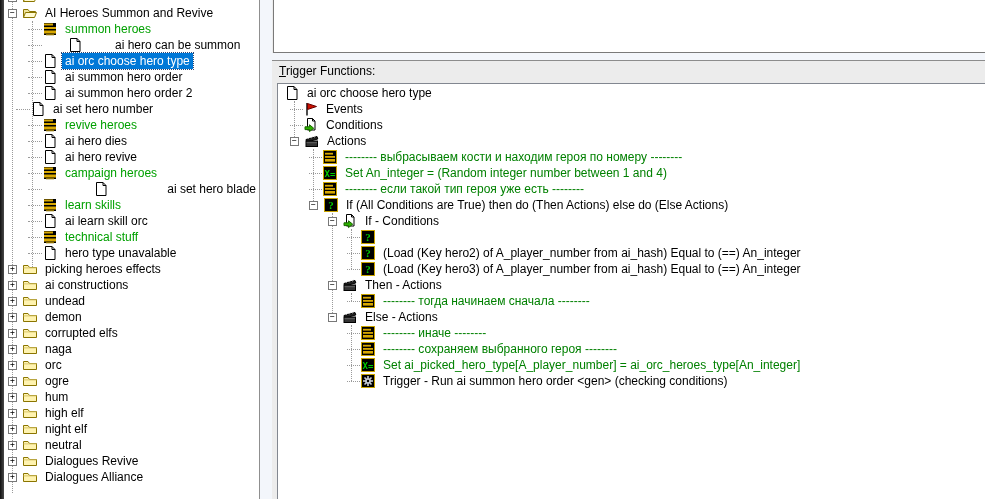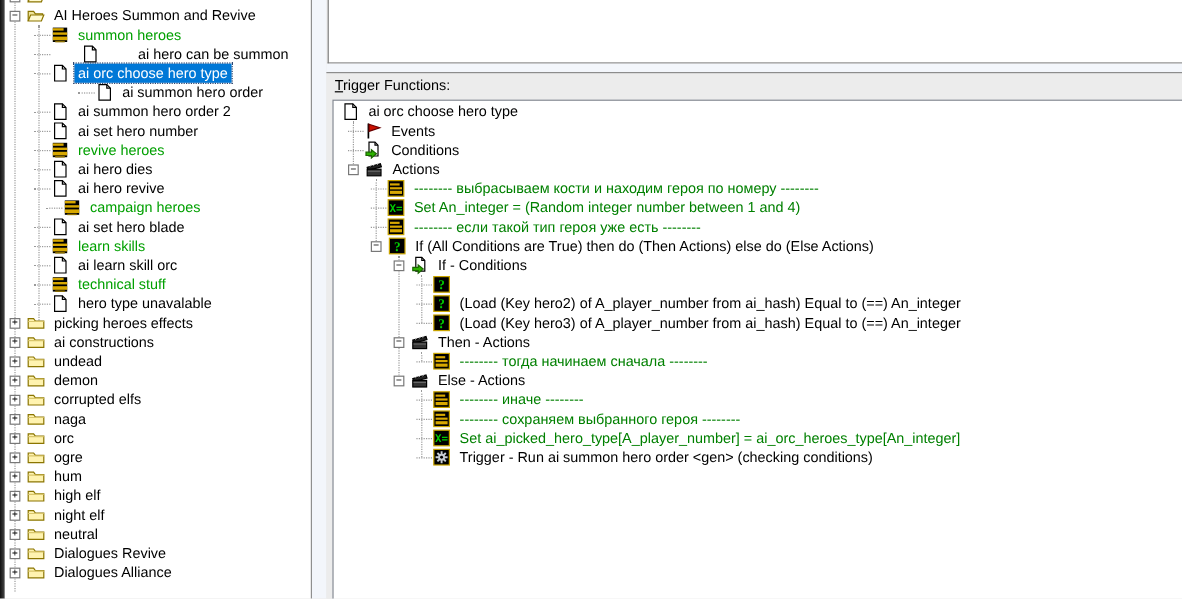--- a/index.html
+++ b/index.html
@@ -98,41 +98,41 @@
         <div class="row" style="padding-left: 24px;">
           <span class="stub"></span>
           <span class="ic">
             <svg viewBox="0 0 16 16">
               <path d="M3.5 1.5 h6.5 l3 3 v10 h-9.5 z" fill="#fff" stroke="#000"></path>
               <path d="M10 1.5 v3 h3" fill="none" stroke="#000"></path>
             </svg>
           </span>
           <span class="lbl sel">ai orc choose hero type</span>
         </div>
-        <div class="row" style="padding-left: 24px; justify-content: center;">
+        <div class="row" style="padding-left: 24px;">
           <span class="stub"></span>
           <span class="ic">
             <svg viewBox="0 0 16 16">
               <path d="M3.5 1.5 h6.5 l3 3 v10 h-9.5 z" fill="#fff" stroke="#000"></path>
               <path d="M10 1.5 v3 h3" fill="none" stroke="#000"></path>
             </svg>
           </span>
           <span class="lbl">ai summon hero order</span>
         </div>
         <div class="row" style="padding-left: 24px;">
           <span class="stub"></span>
           <span class="ic">
             <svg viewBox="0 0 16 16">
               <path d="M3.5 1.5 h6.5 l3 3 v10 h-9.5 z" fill="#fff" stroke="#000"></path>
               <path d="M10 1.5 v3 h3" fill="none" stroke="#000"></path>
             </svg>
           </span>
           <span class="lbl">ai summon hero order 2</span>
         </div>
-        <div class="row" style="padding-left: 24px;">
+        <div class="row" style="padding-left: 12px;">
           <span class="stub"></span>
           <span class="ic">
             <svg viewBox="0 0 16 16">
               <path d="M3.5 1.5 h6.5 l3 3 v10 h-9.5 z" fill="#fff" stroke="#000"></path>
               <path d="M10 1.5 v3 h3" fill="none" stroke="#000"></path>
             </svg>
           </span>
           <span class="lbl">ai set hero number</span>
         </div>
         <div class="row" style="padding-left: 24px;">
@@ -161,34 +161,34 @@
         <div class="row" style="padding-left: 24px;">
           <span class="stub"></span>
           <span class="ic">
             <svg viewBox="0 0 16 16">
               <path d="M3.5 1.5 h6.5 l3 3 v10 h-9.5 z" fill="#fff" stroke="#000"></path>
               <path d="M10 1.5 v3 h3" fill="none" stroke="#000"></path>
             </svg>
           </span>
           <span class="lbl">ai hero revive</span>
         </div>
-        <div class="row" style="padding-left: 34px;">
+        <div class="row" style="padding-left: 24px;">
           <span class="stub"></span>
           <span class="ic">
             <svg viewBox="0 0 16 16">
               <rect x="2" y="2" width="12" height="12" fill="#000"></rect>
               <rect x="2" y="2.5" width="9" height="2" fill="#D8A800"></rect>
               <rect x="2" y="6" width="12" height="2" fill="#D8A800"></rect>
               <rect x="2" y="9.5" width="12" height="3" fill="#D8A800"></rect>
               <rect x="4" y="13" width="8" height="1.3" fill="#8a6d00"></rect>
             </svg>
           </span>
           <span class="lbl gl">campaign heroes</span>
         </div>
-        <div class="row" style="padding-left: 24px;">
+        <div class="row" style="padding-left: 24px; justify-content: space-between;">
           <span class="stub"></span>
           <span class="ic">
             <svg viewBox="0 0 16 16">
               <path d="M3.5 1.5 h6.5 l3 3 v10 h-9.5 z" fill="#fff" stroke="#000"></path>
               <path d="M10 1.5 v3 h3" fill="none" stroke="#000"></path>
             </svg>
           </span>
           <span class="lbl">ai set hero blade</span>
         </div>
         <div class="row" style="padding-left: 24px;">

